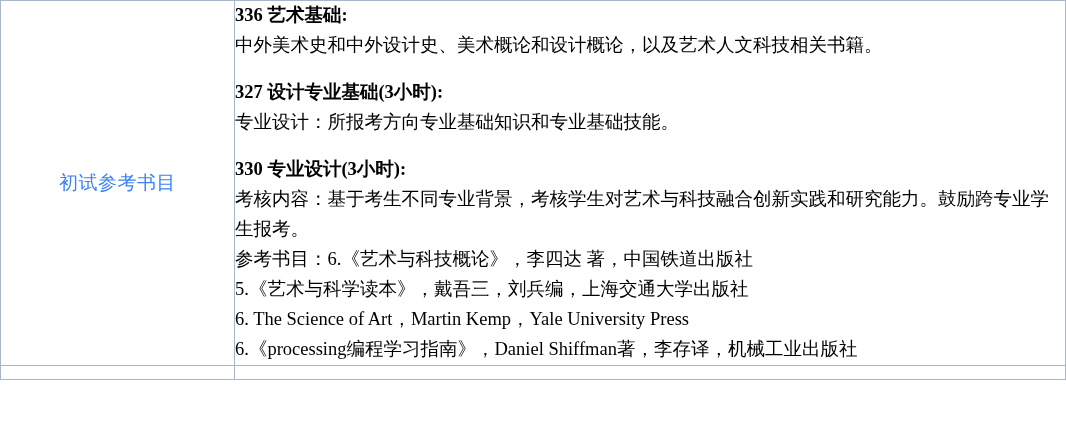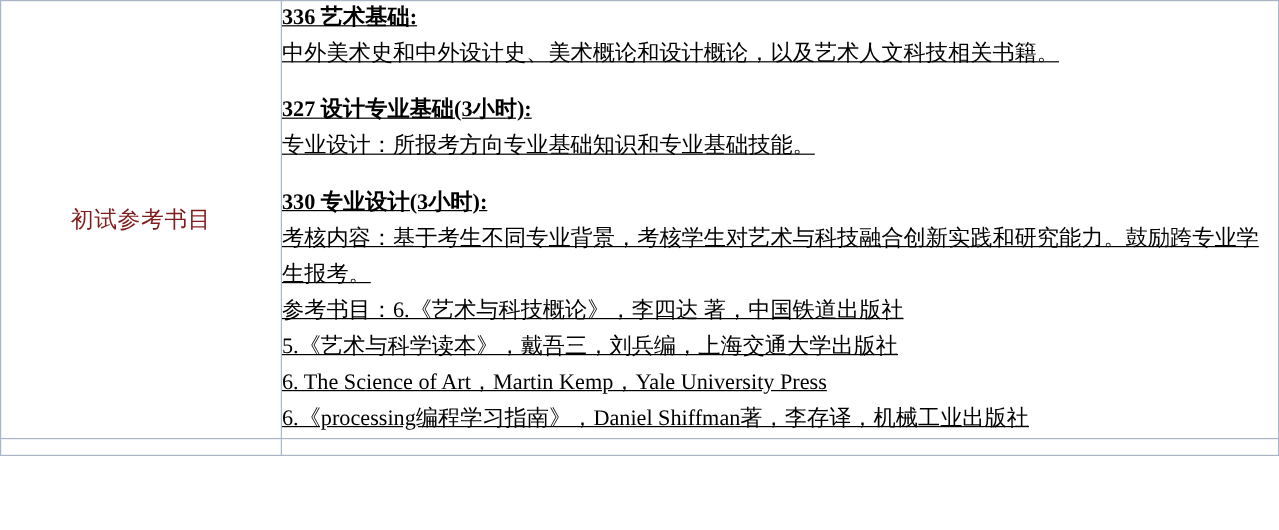--- a/index.html
+++ b/index.html
@@ -30,36 +30,35 @@
     vertical-align: middle;
     padding: 0;
   }
   
   .cell-label {
     width: 233px;
     text-align: center;
     font-size: 19px;
     letter-spacing: 0.5px;
     padding: 6px 8px;
-    color: #7f1d1d;
+    color: #3b82f6;
   }
   .cell-body {
     padding: 8px 14px 10px 10px;
     vertical-align: top;
   }
   .blk {
     font-size: 18.5px;
     line-height: 1.62;
   }
   .blk .hd {
     font-weight: bold;
   }
   .blk p {
     margin: 0;
-    text-decoration: underline;
   }
   .spacer {
     height: 17px;
     line-height: 17px;
     font-size: 1px;
   }
   .latin {
     font-family: "Liberation Serif", "DejaVu Serif", serif;
   }
   .bottom-strip {

